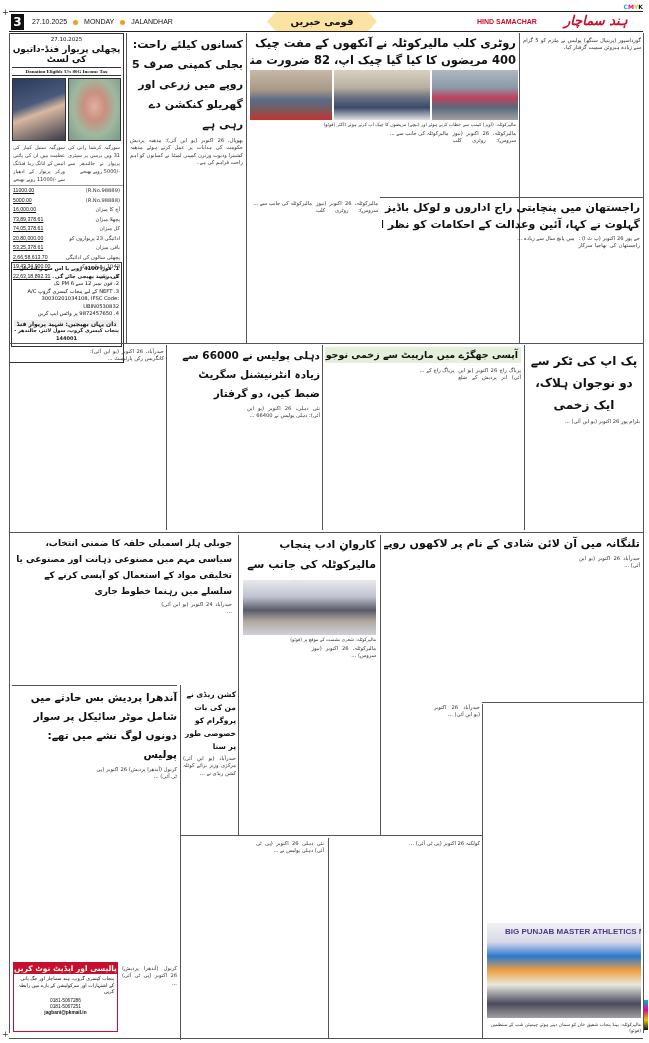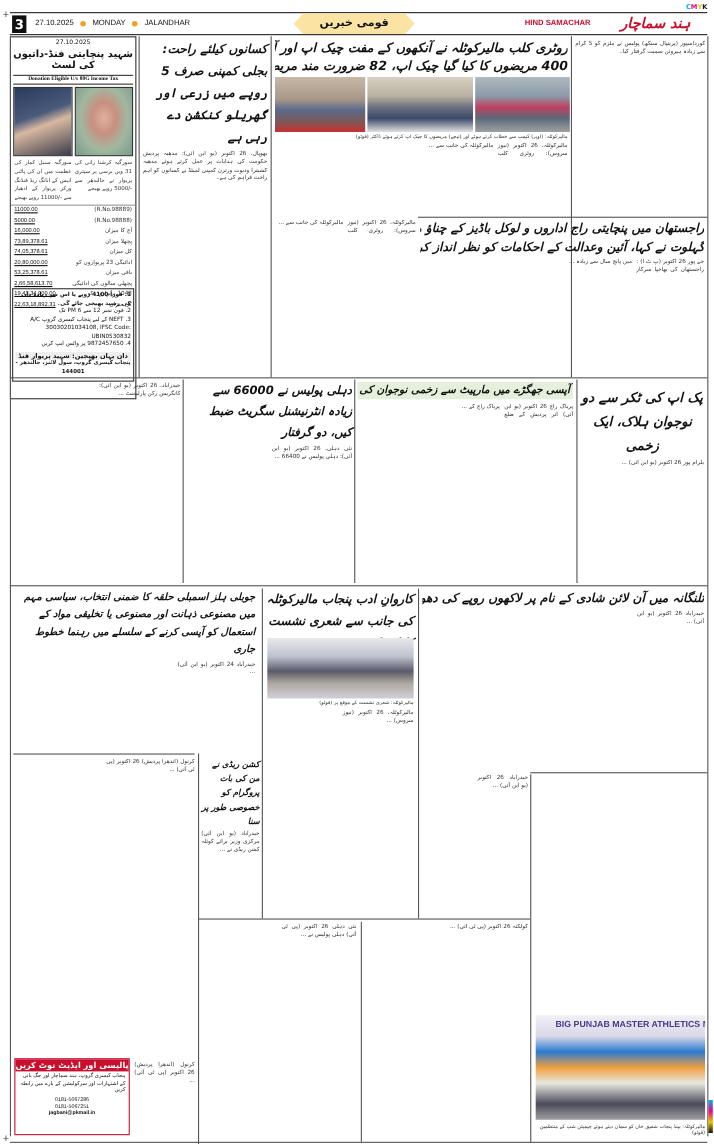--- a/index.html
+++ b/index.html
@@ -1,20 +1,20 @@
 <!DOCTYPE html>
 <html><head>
 <meta charset="utf-8">
 <style>
   * { box-sizing: border-box; margin: 0; padding: 0; }
   html, body { width: 649px; height: 1043px; background: #ffffff; overflow: hidden; }
   body { position: relative; font-family: "DejaVu Sans", sans-serif; color: #111; }
   .abs { position: absolute; }
   .urdu { direction: rtl; text-align: right; font-family: "DejaVu Sans", sans-serif; }
-  .hl { font-weight: bold; color: #111; line-height: 1.25; font-style: italic; }
+  .hl { font-weight: bold; color: #111; line-height: 1.25; }
   .body-text { font-size: 5.2px; line-height: 7.4px; color: #333; direction: rtl; text-align: justify; overflow: hidden; }
   .rule-v { position: absolute; width: 1px; background: #555; }
   .rule-h { position: absolute; height: 1px; background: #555; }
   .photo { position: absolute; overflow: hidden; }
   .caption { font-size: 4.6px; line-height: 6px; color: #333; direction: rtl; text-align: right; overflow: hidden; }
 
   
   .cmyk { position:absolute; top:3px; right:6px; font-size:6px; font-weight:bold; }
   .cmyk span:nth-child(1){color:#00aeef}.cmyk span:nth-child(2){color:#ec008c}.cmyk span:nth-child(3){color:#e6c800}.cmyk span:nth-child(4){color:#111}
   .masthead { position:absolute; top:11px; left:9px; width:634px; height:21px; border-top:1px solid #222; border-bottom:1px solid #222; }
@@ -53,21 +53,21 @@
   <div class="meta">
     <span>27.10.2025</span><span class="dot"></span><span>MONDAY</span><span class="dot"></span><span>JALANDHAR</span>
   </div>
   <div class="section-tag">قومی خبریں</div>
   <div class="brand-en">HIND SAMACHAR</div>
   <div class="brand-ur">ہند سماچار</div>
 </div>
 
 <div class="fund-box">
   <div class="fund-date">27.10.2025</div>
-  <div class="fund-title urdu" style="text-align:center">شہید پنچایتی فنڈ-داتیوں کی لسٹ</div>
+  <div class="fund-title urdu" style="text-align:center">پچھلی پریوار فنڈ-داتیوں کی لسٹ</div>
   <div class="fund-sub">Donation Eligible U/s 80G Income Tax</div>
   <div style="display:flex;gap:2px;margin:2px 2px 0;">
     <div style="flex:1;height:63px;background:linear-gradient(160deg,#2a3a5a 0%,#4a5a7a 40%,#d8b8a0 55%,#3a3a4a 100%);border:1px solid #333"></div>
     <div style="flex:1;height:63px;background:radial-gradient(ellipse at 50% 45%,#e0b0a0 0%,#c89080 30%,#a0b8a0 60%,#7a9a8a 100%);border:1px solid #333"></div>
   </div>
   <div style="display:flex;gap:3px;margin:2px 3px 0;">
     <div class="body-text" style="flex:1;height:40px;font-size:5px;line-height:8px">سورگیہ سنیل کمار کی عظمت میں ان کی پاٹنی انیس کے انانگ ریڈ فنڈنگ ورکر پریوار کے ادھیاز سے -/11000 روپے بھیجے</div>
     <div class="body-text" style="flex:1;height:40px;font-size:5px;line-height:8px">سورگیہ کرشنا رانی کی 31 ویں برسی پر سپتری پریوار نے جالندھر سے -/5000 روپے بھیجے</div>
   </div>
   <div style="margin-top:2px;border-top:1px solid #999">
@@ -182,20 +182,21 @@
 <div class="rule-h" style="left:9px;top:532px;width:634px"></div>
 
 <div class="abs urdu" style="left:12px;top:535px;width:220px">
   <div class="hl" style="font-size:9px;line-height:16px">جوبلی ہلز اسمبلی حلقہ کا ضمنی انتخاب، سیاسی مہم میں مصنوعی ذہانت اور مصنوعی یا تخلیقی مواد کے استعمال کو آپسی کرنے کے سلسلے میں رہنما خطوط جاری</div>
   <div class="body-text" style="height:110px;margin-top:2px;column-count:3;column-gap:4px">حیدرآباد 24 اکتوبر (یو این آئی) ...</div>
 </div>
 <div class="rule-v" style="left:238px;top:535px;height:300px"></div>
 
 <div class="abs urdu" style="left:12px;top:688px;width:165px">
   <div class="rule-h" style="left:0;top:-3px;width:165px;position:absolute"></div>
+  <div class="hl" style="font-size:10.5px;line-height:19px">آندھرا پردیش بس حادثے میں شامل موٹر سائیکل پر سوار دونوں لوگ نشے میں تھے: پولیس</div>
   <div class="body-text" style="height:220px;margin-top:2px;column-count:2;column-gap:4px">کرنول (آندھرا پردیش) 26 اکتوبر (پی ٹی آئی) ...</div>
 </div>
 <div class="rule-v" style="left:180px;top:685px;height:355px"></div>
 
 <div class="abs urdu" style="left:183px;top:688px;width:53px">
   <div class="hl" style="font-size:7.5px;line-height:13px;text-align:right">کشن ریڈی نے من کی بات پروگرام کو خصوصی طور پر سنا</div>
   <div class="body-text" style="height:100px;margin-top:2px">حیدرآباد (یو این آئی) مرکزی وزیر برائے کوئلہ کشن ریڈی نے ...</div>
 </div>
 
 <div class="abs urdu" style="left:242px;top:535px;width:134px">

